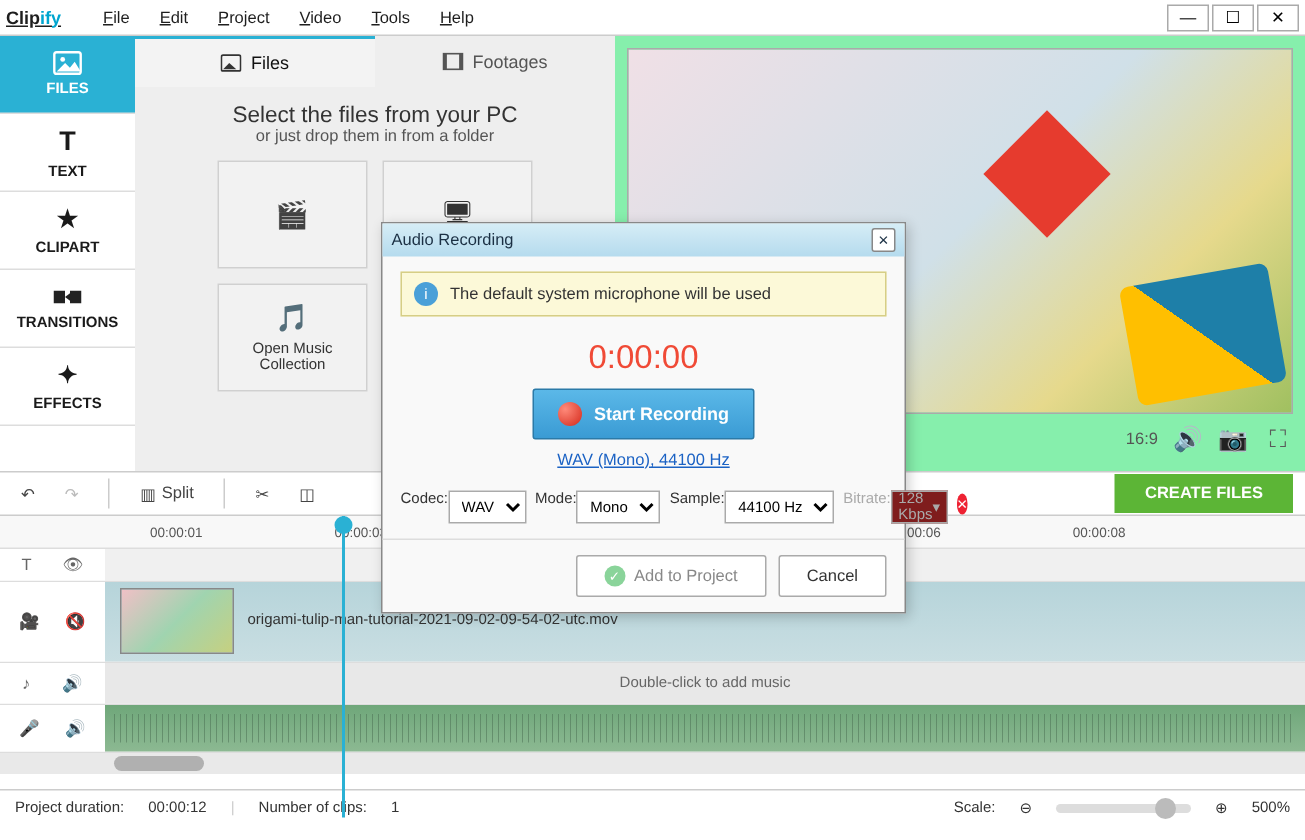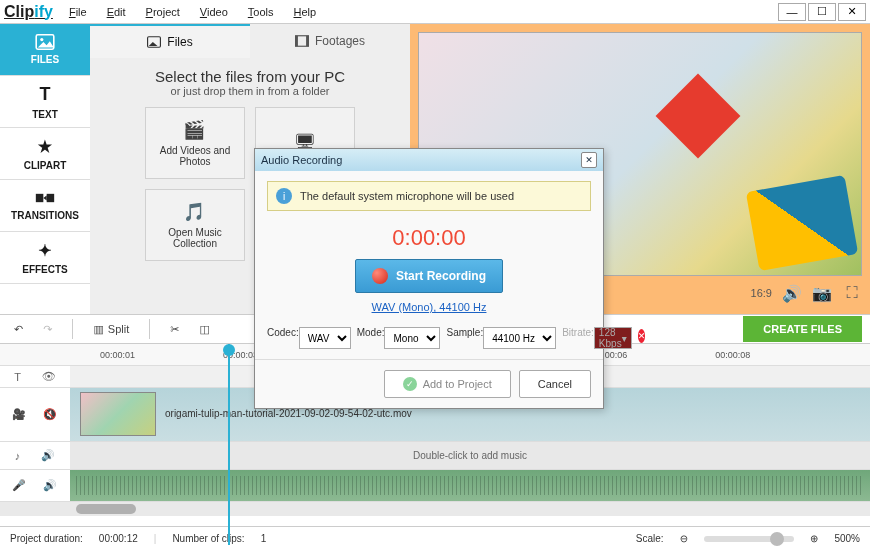--- a/index.html
+++ b/index.html
@@ -1,20 +1,20 @@
 <!DOCTYPE html>
 <html><head>
 <meta charset="utf-8">
 <style>
 * { margin: 0; padding: 0; box-sizing: border-box; font-family: "Segoe UI", Tahoma, sans-serif; }
 body { width: 870px; height: 560px; overflow: hidden; background: #fff; position: relative; }
 
 
 .titlebar { height: 24px; background: #fff; display: flex; align-items: center; padding: 0 4px; border-bottom: 1px solid #ccc; }
-.app-name { font-weight: 700; font-size: 16px; color: #1e1e1e; margin-right: 16px; text-decoration: underline; }
+.app-name { font-weight: 700; font-size: 12px; color: #1e1e1e; margin-right: 28px; text-decoration: underline; }
 .app-name .accent { color: #00a5cf; }
 .menu-item { font-size: 11px; color: #1e1e1e; margin-right: 20px; text-decoration: underline dotted transparent; cursor: pointer; position: relative; }
 .menu-item::first-letter { text-decoration: underline; }
 .win-controls { margin-left: auto; display: flex; gap: 2px; }
 .win-btn { width: 28px; height: 18px; display: flex; align-items: center; justify-content: center; font-size: 11px; border: 1px solid #aaa; background: #fff; }
 
 
 .workspace { display: flex; height: 290px; }
 .side-nav { width: 90px; background: #fff; display: flex; flex-direction: column; }
 .side-item { height: 52px; display: flex; flex-direction: column; align-items: center; justify-content: center; font-size: 10px; font-weight: 600; color: #1a1a1a; border-bottom: 1px solid #ddd; gap: 4px; }
@@ -26,21 +26,21 @@
 .file-tabs { height: 34px; display: flex; }
 .file-tab { flex: 1; display: flex; align-items: center; justify-content: center; font-size: 12px; gap: 6px; color: #555; }
 .file-tab.active { background: #f3f3f3; border-top: 2px solid #2AB1D4; color: #111; }
 .files-body { flex: 1; padding: 10px; display: flex; flex-direction: column; align-items: center; overflow: hidden; }
 .files-heading { font-size: 15px; color: #333; }
 .files-sub { font-size: 11px; color: #555; margin-bottom: 10px; }
 .file-cards { display: flex; gap: 10px; flex-wrap: wrap; justify-content: center; }
 .file-card { width: 100px; height: 72px; background: #f2f2f2; border: 1px solid #d0d0d0; display: flex; flex-direction: column; align-items: center; justify-content: center; font-size: 10px; color: #333; gap: 4px; text-align: center; }
 
 
-.preview-pane { flex: 1; background: #fdba74; padding: 8px; display: flex; flex-direction: column; }
+.preview-pane { flex: 1; background: #86efac; padding: 8px; display: flex; flex-direction: column; }
 .preview-img { flex: 1; background: linear-gradient(135deg,#f0e0e6 0%,#d0e0e8 50%,#e6d98c 75%,#a0c060 100%); border: 1px solid #aaa; position: relative; overflow: hidden; }
 .preview-img::before, .preview-img::after { content:""; position:absolute; }
 .preview-img::before { width: 60px; height: 60px; background: #e63b2e; top: 22%; right: 30%; transform: rotate(45deg); }
 .preview-img::after { width: 100px; height: 80px; background: linear-gradient(45deg,#ffbf00 50%,#1e7fa8 50%); bottom: 5%; right: 2%; transform: rotate(-10deg); border-radius: 6px; }
 .preview-controls { height: 26px; display: flex; align-items: center; gap: 2px; margin-top: 4px; }
 .p-btn { width: 26px; height: 24px; background: #5a5a5a; color: #fff; display: flex; align-items: center; justify-content: center; font-size: 10px; }
 .preview-controls .spacer { flex:1; }
 .preview-meta { font-size: 11px; color: #555; margin-left: 6px; }
 .preview-ico { width: 20px; height: 20px; margin-left: 8px; color: #5a5a5a; display:flex;align-items:center;justify-content:center; }
 
@@ -173,21 +173,20 @@
           </svg>
         <span>Footages</span>
       </div>
     </div>
     <div class="files-body">
       <div class="files-heading">Select the files from your PC</div>
       <div class="files-sub">or just drop them in from a folder</div>
       <div class="file-cards">
         <div class="file-card">
           <span style="font-size:18px;">🎬</span>
-          <span>Add Videos and Photos</span>
         </div>
         <div class="file-card">
           <span style="font-size:18px;">🖥</span>
         </div>
         <div class="file-card">
           <span style="font-size:18px;">🎵</span>
           <span>Open Music Collection</span>
         </div>
         <div class="file-card">
           <span style="font-size:18px;">🎞</span>

